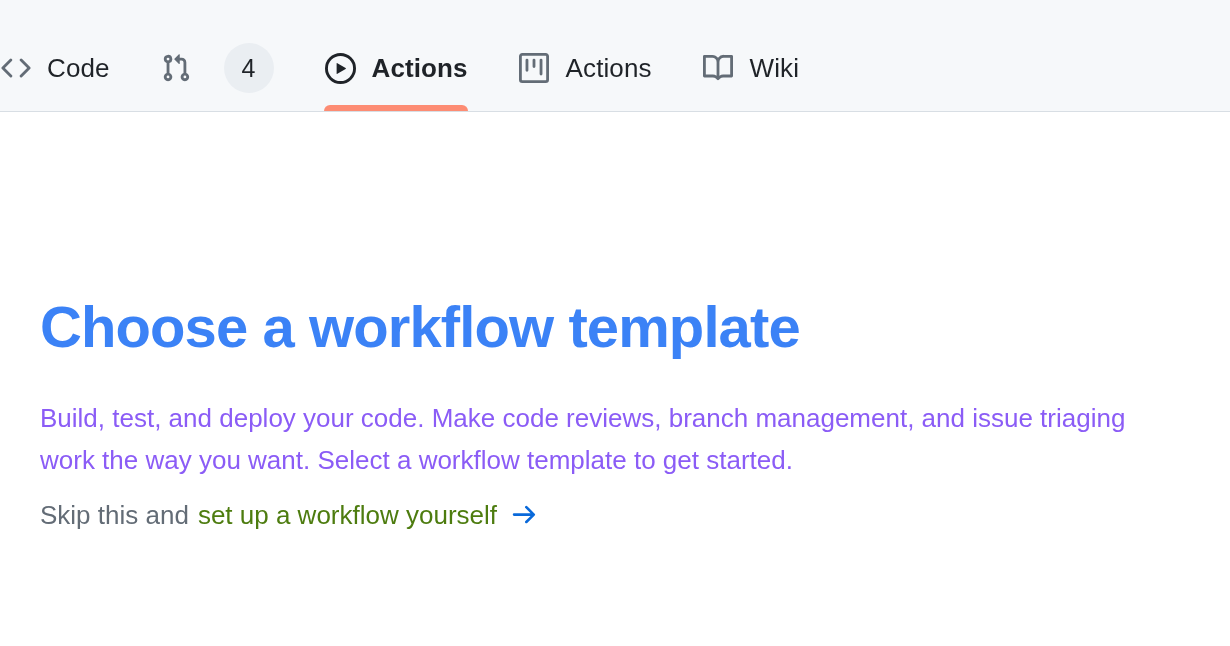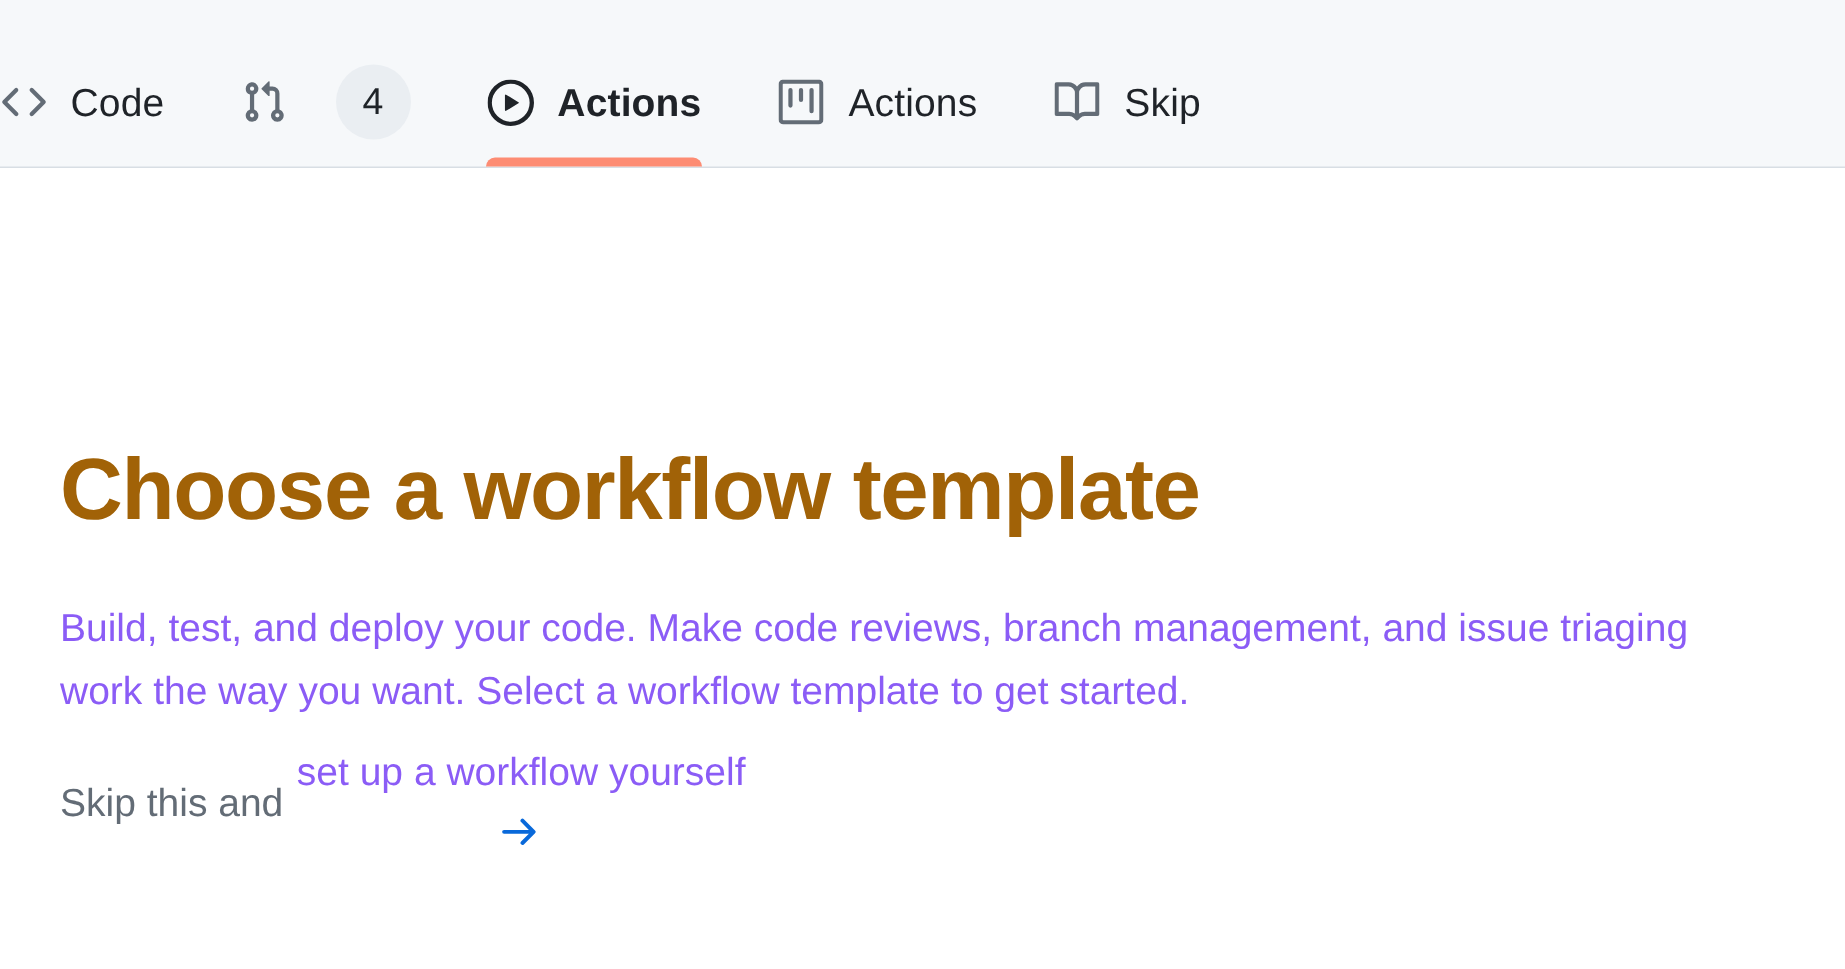--- a/index.html
+++ b/index.html
@@ -108,21 +108,21 @@
   }
 
   .page-title {
     position: absolute;
     left: 40px;
     top: 160px;
     font-size: 58px;
     font-weight: 700;
     line-height: 1.15;
     letter-spacing: -0.9px;
-    color: #a16207;
+    color: #3b82f6;
     white-space: nowrap;
   }
 
   .page-desc {
     position: absolute;
     left: 40px;
     top: 263px;
     width: 1120px;
     font-size: 26px;
     line-height: 42px;
@@ -135,28 +135,27 @@
     top: 367px;
     font-size: 26px;
     line-height: 1;
     color: #636c76;
     white-space: nowrap;
     display: flex;
     align-items: center;
   }
 
   .skip-link {
-    color: #8b5cf6;
+    color: #4d7c0f;
     text-decoration: none;
     margin-left: 9px;
     cursor: pointer;
     display: inline-flex;
     align-items: center;
     gap: 14px;
-    flex-direction: column;
   }
   .skip-arrow { display: inline-flex; align-items: center; color: #0969da; }
   .skip-arrow svg { display: block; }
 </style>
 </head>
 <body>
 
 <div class="page">
 
   <div class="repo-nav-wrap">
@@ -199,21 +198,21 @@
         </span>
         <span class="nav-label">Actions</span>
       </div>
 
       <div class="nav-item">
         <span class="nav-icon">
           <svg width="30" height="30" viewBox="0 0 16 16" fill="currentColor" aria-hidden="true">
             <path d="M0 1.75A.75.75 0 0 1 .75 1h4.253c1.227 0 2.317.59 3 1.501A3.743 3.743 0 0 1 11.006 1h4.245a.75.75 0 0 1 .75.75v10.5a.75.75 0 0 1-.75.75h-4.507a2.25 2.25 0 0 0-1.591.659l-.622.621a.75.75 0 0 1-1.06 0l-.622-.621A2.25 2.25 0 0 0 5.258 13H.75a.75.75 0 0 1-.75-.75Zm7.251 10.324.004-5.073-.002-2.253A2.25 2.25 0 0 0 5.003 2.5H1.5v9h3.757a3.75 3.75 0 0 1 1.994.574ZM8.755 4.75l-.004 7.322a3.752 3.752 0 0 1 1.992-.572H14.5v-9h-3.495a2.25 2.25 0 0 0-2.25 2.25Z"></path>
           </svg>
         </span>
-        <span class="nav-label">Skip</span>
+        <span class="nav-label">Wiki</span>
       </div>
 
     </nav>
   </div>
 
   <div class="content">
 
     <h1 class="page-title">Choose a workflow template</h1>
 
     <p class="page-desc">Build, test, and deploy your code. Make code reviews, branch management, and issue triaging work the way you want. Select a workflow template to get started.</p>

